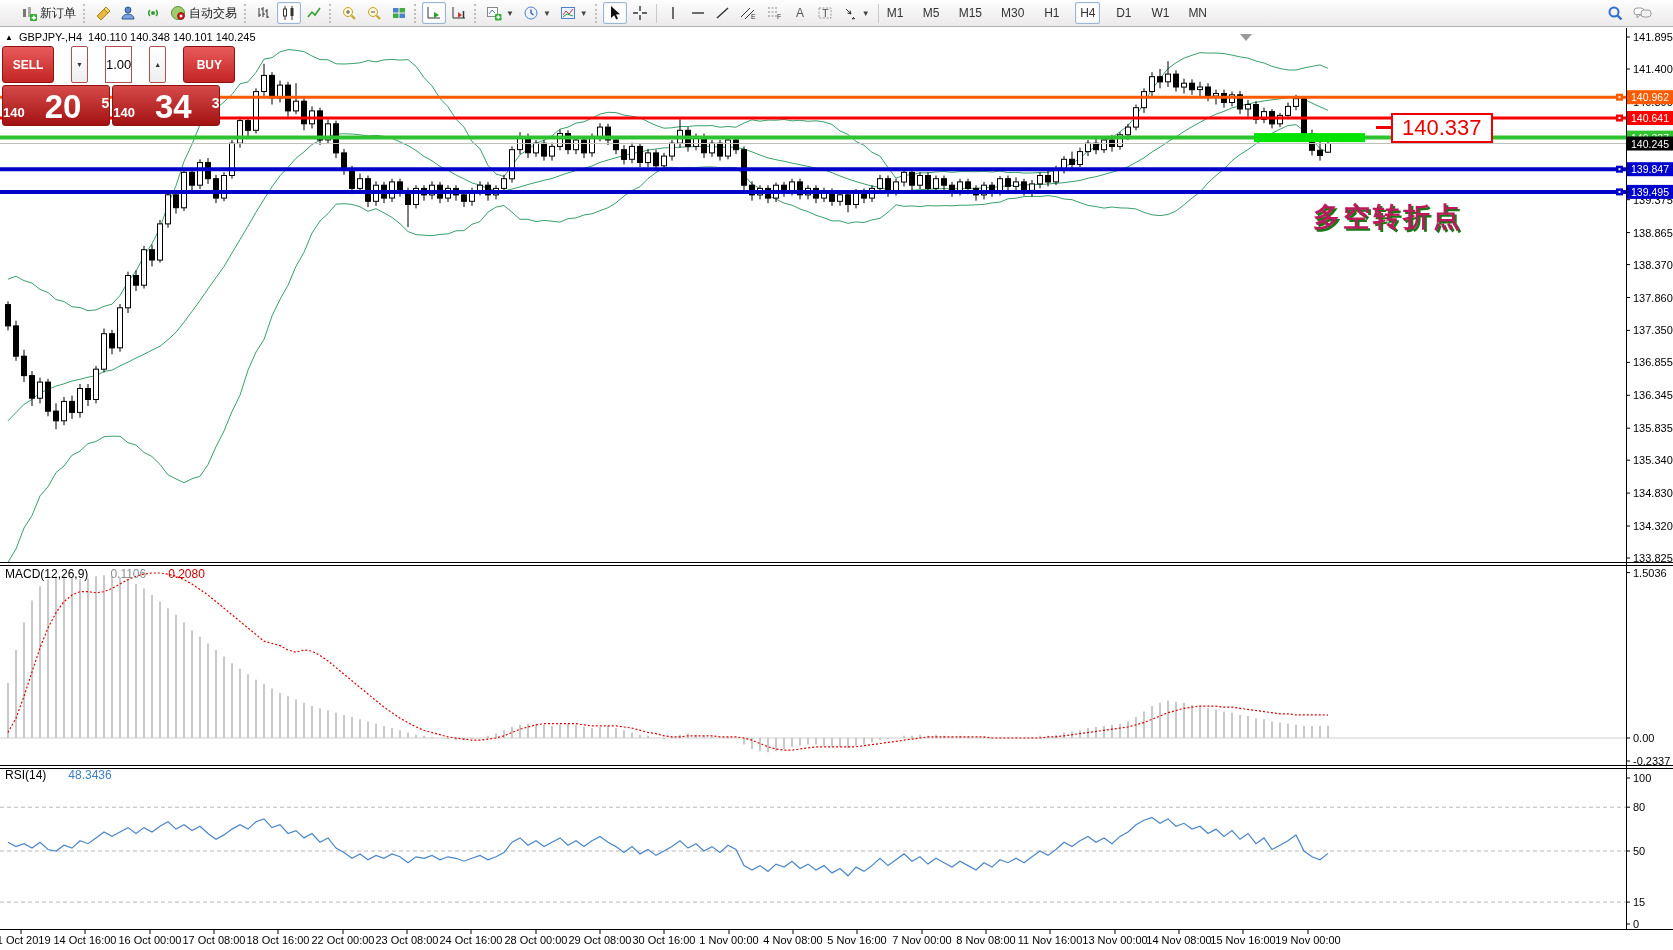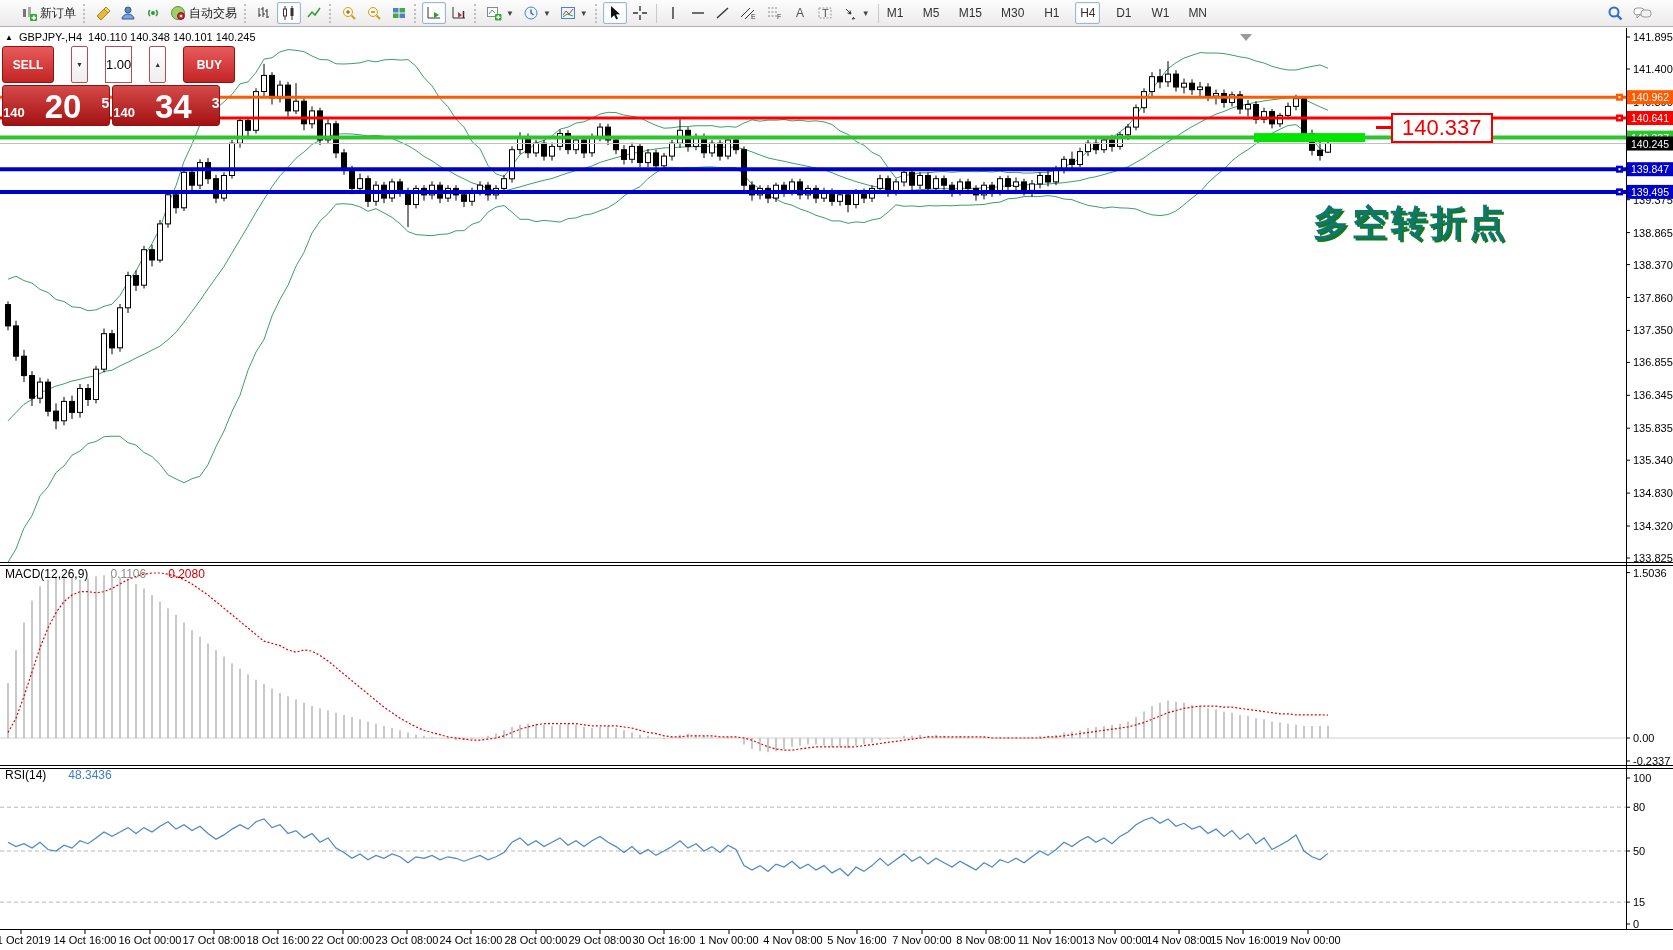--- a/index.html
+++ b/index.html
@@ -39,21 +39,21 @@
   .ppanel .sm{font-size:13px;font-weight:bold;line-height:19px}
   .ppanel .big{font-size:33px;font-weight:bold;line-height:30px}
   .ppanel .sup{font-size:14px;font-weight:bold;line-height:30px;align-self:flex-start;margin-top:2px}
   
   .indlabel{position:absolute;font-size:12px;color:#000;left:5px;display:flex;gap:22px}
   .indlabel .v1{color:#8c8c8c}.indlabel .v2{color:#d00000}.indlabel .vb{color:#3d7ec4}
   
   .callout{position:absolute;left:1391px;top:113px;border:2px solid #ee0000;background:#fff;
            color:#ee0000;font-size:22px;padding:0 9px;line-height:26px}
   .callout-dash{position:absolute;left:1376px;top:126px;width:15px;height:3px;background:#ee0000}
-  .cnnote{position:absolute;left:1313px;top:199px;font-size:36px;font-weight:bold;color:#0f766e;
+  .cnnote{position:absolute;left:1313px;top:199px;font-size:27px;font-weight:bold;color:#be185d;
           letter-spacing:3px;text-shadow:2px 2px 0 #157a15;font-family:Liberation Sans, sans-serif}
   .icon{display:block}
 </style>
 </head>
 <body>
 
 <div class="toolbar">
   <button class="tb">
     <svg class="icon" width="16" height="16">
         <rect x="2" y="4" width="3" height="8" fill="#777"></rect>

